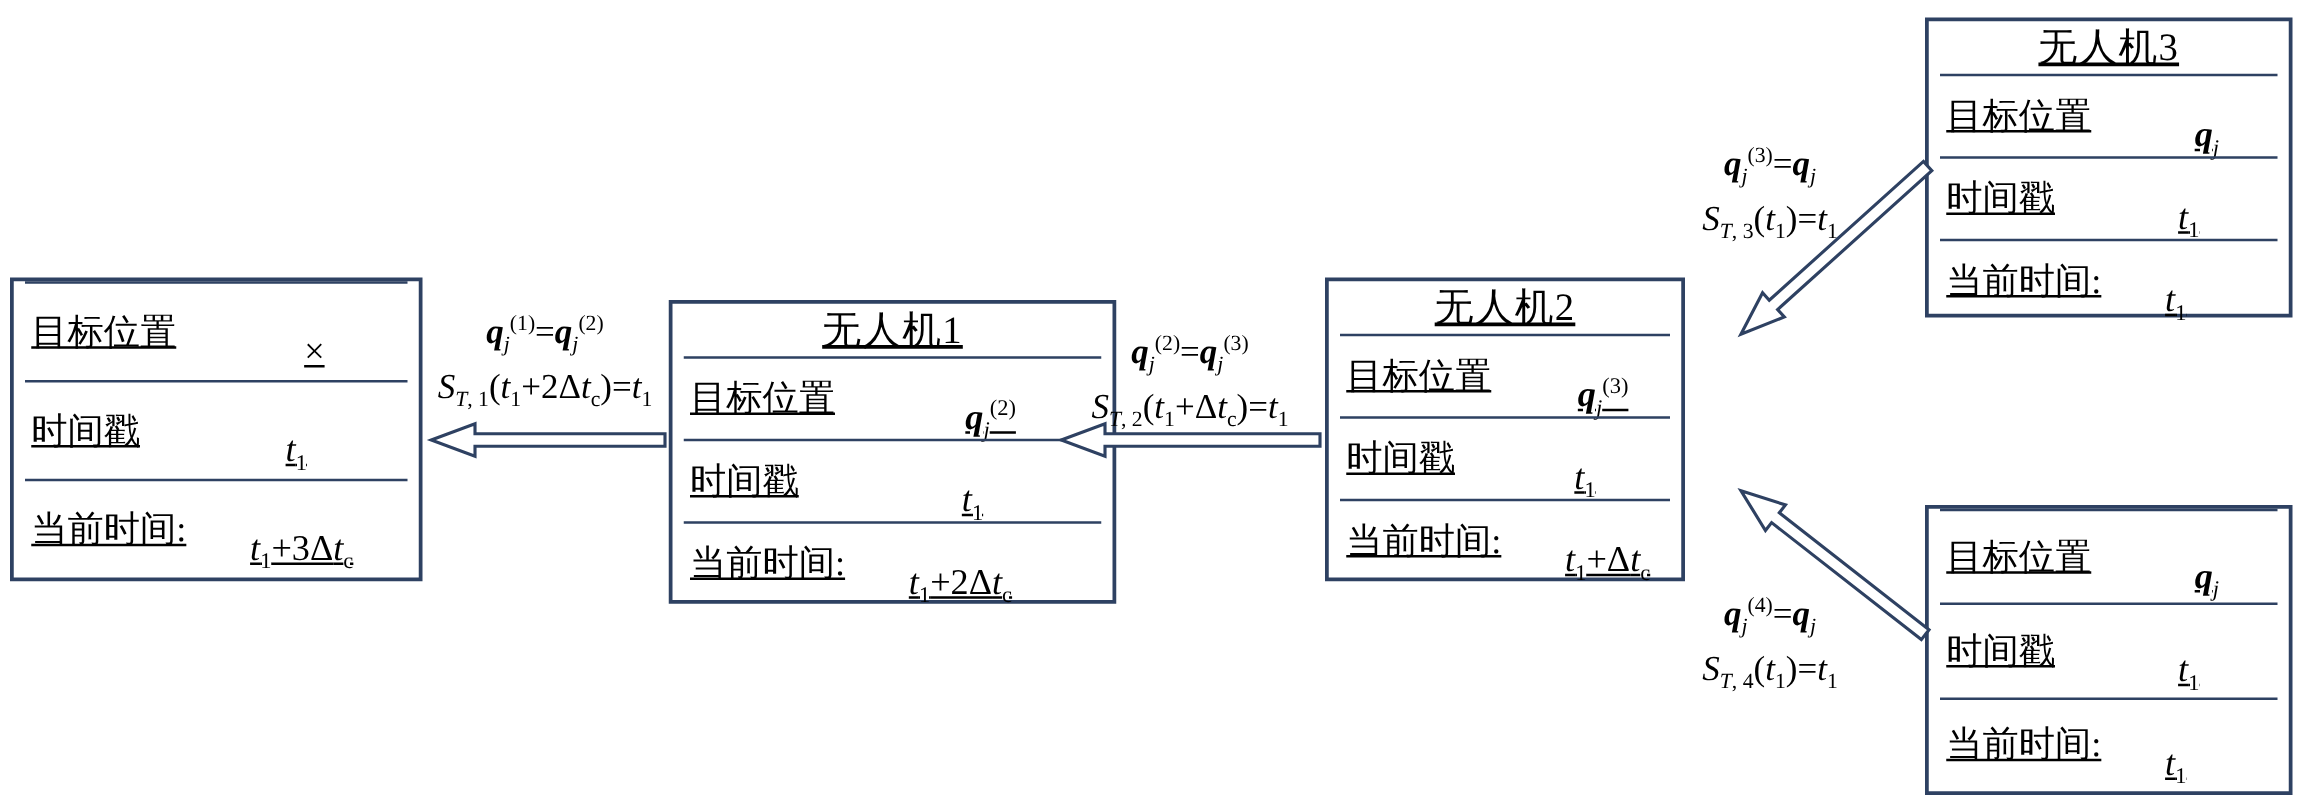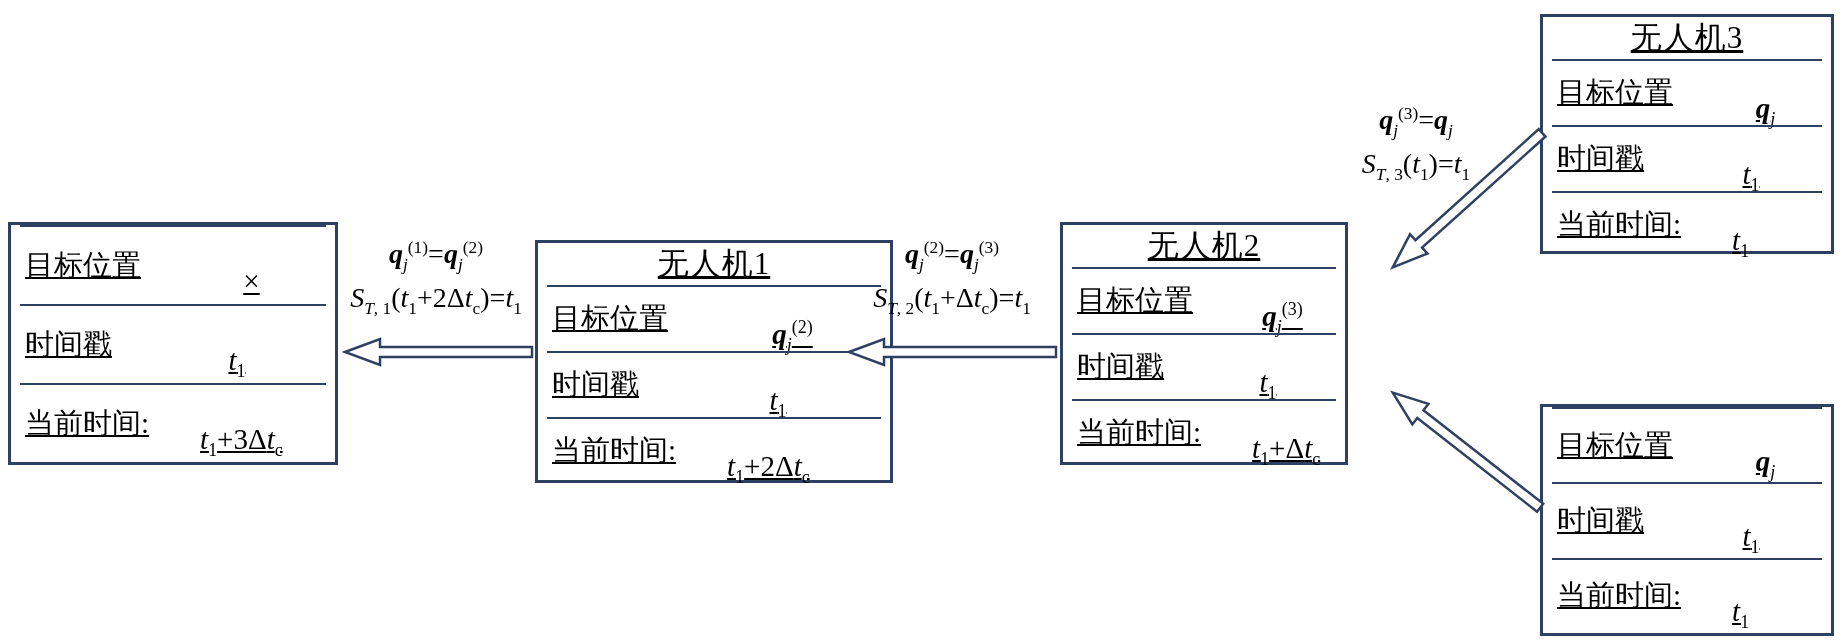--- a/index.html
+++ b/index.html
@@ -43,20 +43,21 @@
   }
   .uav-row .lbl { white-space:nowrap; }
   .uav-row .val { flex:1; text-align:center; white-space:nowrap;margin-top:31px; }
   .uav-row.current .val { flex:none; text-align:left; margin-left:10px; }
   sub, sup { font-size:0.62em; line-height:0; }
   .arrow-label {
     position:absolute;
     text-align:center;
     font-size:28px;
     pointer-events:none;
+    margin-top:12px;
   }
   .al-line { line-height:44px; white-space:nowrap; }
   .arrow { position:absolute; overflow:visible; }
   .arrow polygon {
     fill:#ffffff;
     stroke:var(--line);
     stroke-width:2.5;
     stroke-linejoin:miter;
   }
   .rot { transform-origin:0px 15px; }
@@ -157,22 +158,26 @@
       <span class="lbl">当前时间:</span>
       <span class="val"><i>t</i><sub>1</sub></span>
     </div>
   </div>
 
   <div class="arrow-label" style="left:1266px;top:98px;width:300px;">
     <div class="al-line"><b><i>q</i></b><sub><i>j</i></sub><sup>(3)</sup>=<b><i>q</i></b><sub><i>j</i></sub></div>
     <div class="al-line"><i>S</i><sub><i>T</i>, 3</sub>(<i>t</i><sub>1</sub>)=<i>t</i><sub>1</sub></div>
   </div>
 
-
-  <div class="arrow-label" style="left:802px;top:232px;width:300px;">
+  <div class="arrow-label" style="left:1266px;top:458px;width:300px;">
+    <div class="al-line"><b><i>q</i></b><sub><i>j</i></sub><sup>(4)</sup>=<b><i>q</i></b><sub><i>j</i></sub></div>
+    <div class="al-line"><i>S</i><sub><i>T</i>, 4</sub>(<i>t</i><sub>1</sub>)=<i>t</i><sub>1</sub></div>
+  </div>
+
+  <div class="arrow-label" style="left:802px;top:248px;width:300px;">
     <div class="al-line"><b><i>q</i></b><sub><i>j</i></sub><sup>(2)</sup>=<b><i>q</i></b><sub><i>j</i></sub><sup>(3)</sup></div>
     <div class="al-line"><i>S</i><sub><i>T</i>, 2</sub>(<i>t</i><sub>1</sub>+Δ<i>t</i><sub>c</sub>)=<i>t</i><sub>1</sub></div>
   </div>
 
   <div class="arrow-label" style="left:286px;top:232px;width:300px;">
     <div class="al-line"><b><i>q</i></b><sub><i>j</i></sub><sup>(1)</sup>=<b><i>q</i></b><sub><i>j</i></sub><sup>(2)</sup></div>
     <div class="al-line"><i>S</i><sub><i>T</i>, 1</sub>(<i>t</i><sub>1</sub>+2Δ<i>t</i><sub>c</sub>)=<i>t</i><sub>1</sub></div>
   </div>
 
   <svg class="arrow" style="left:344px;top:337px;" width="190" height="30" viewBox="0 0 190 30">

